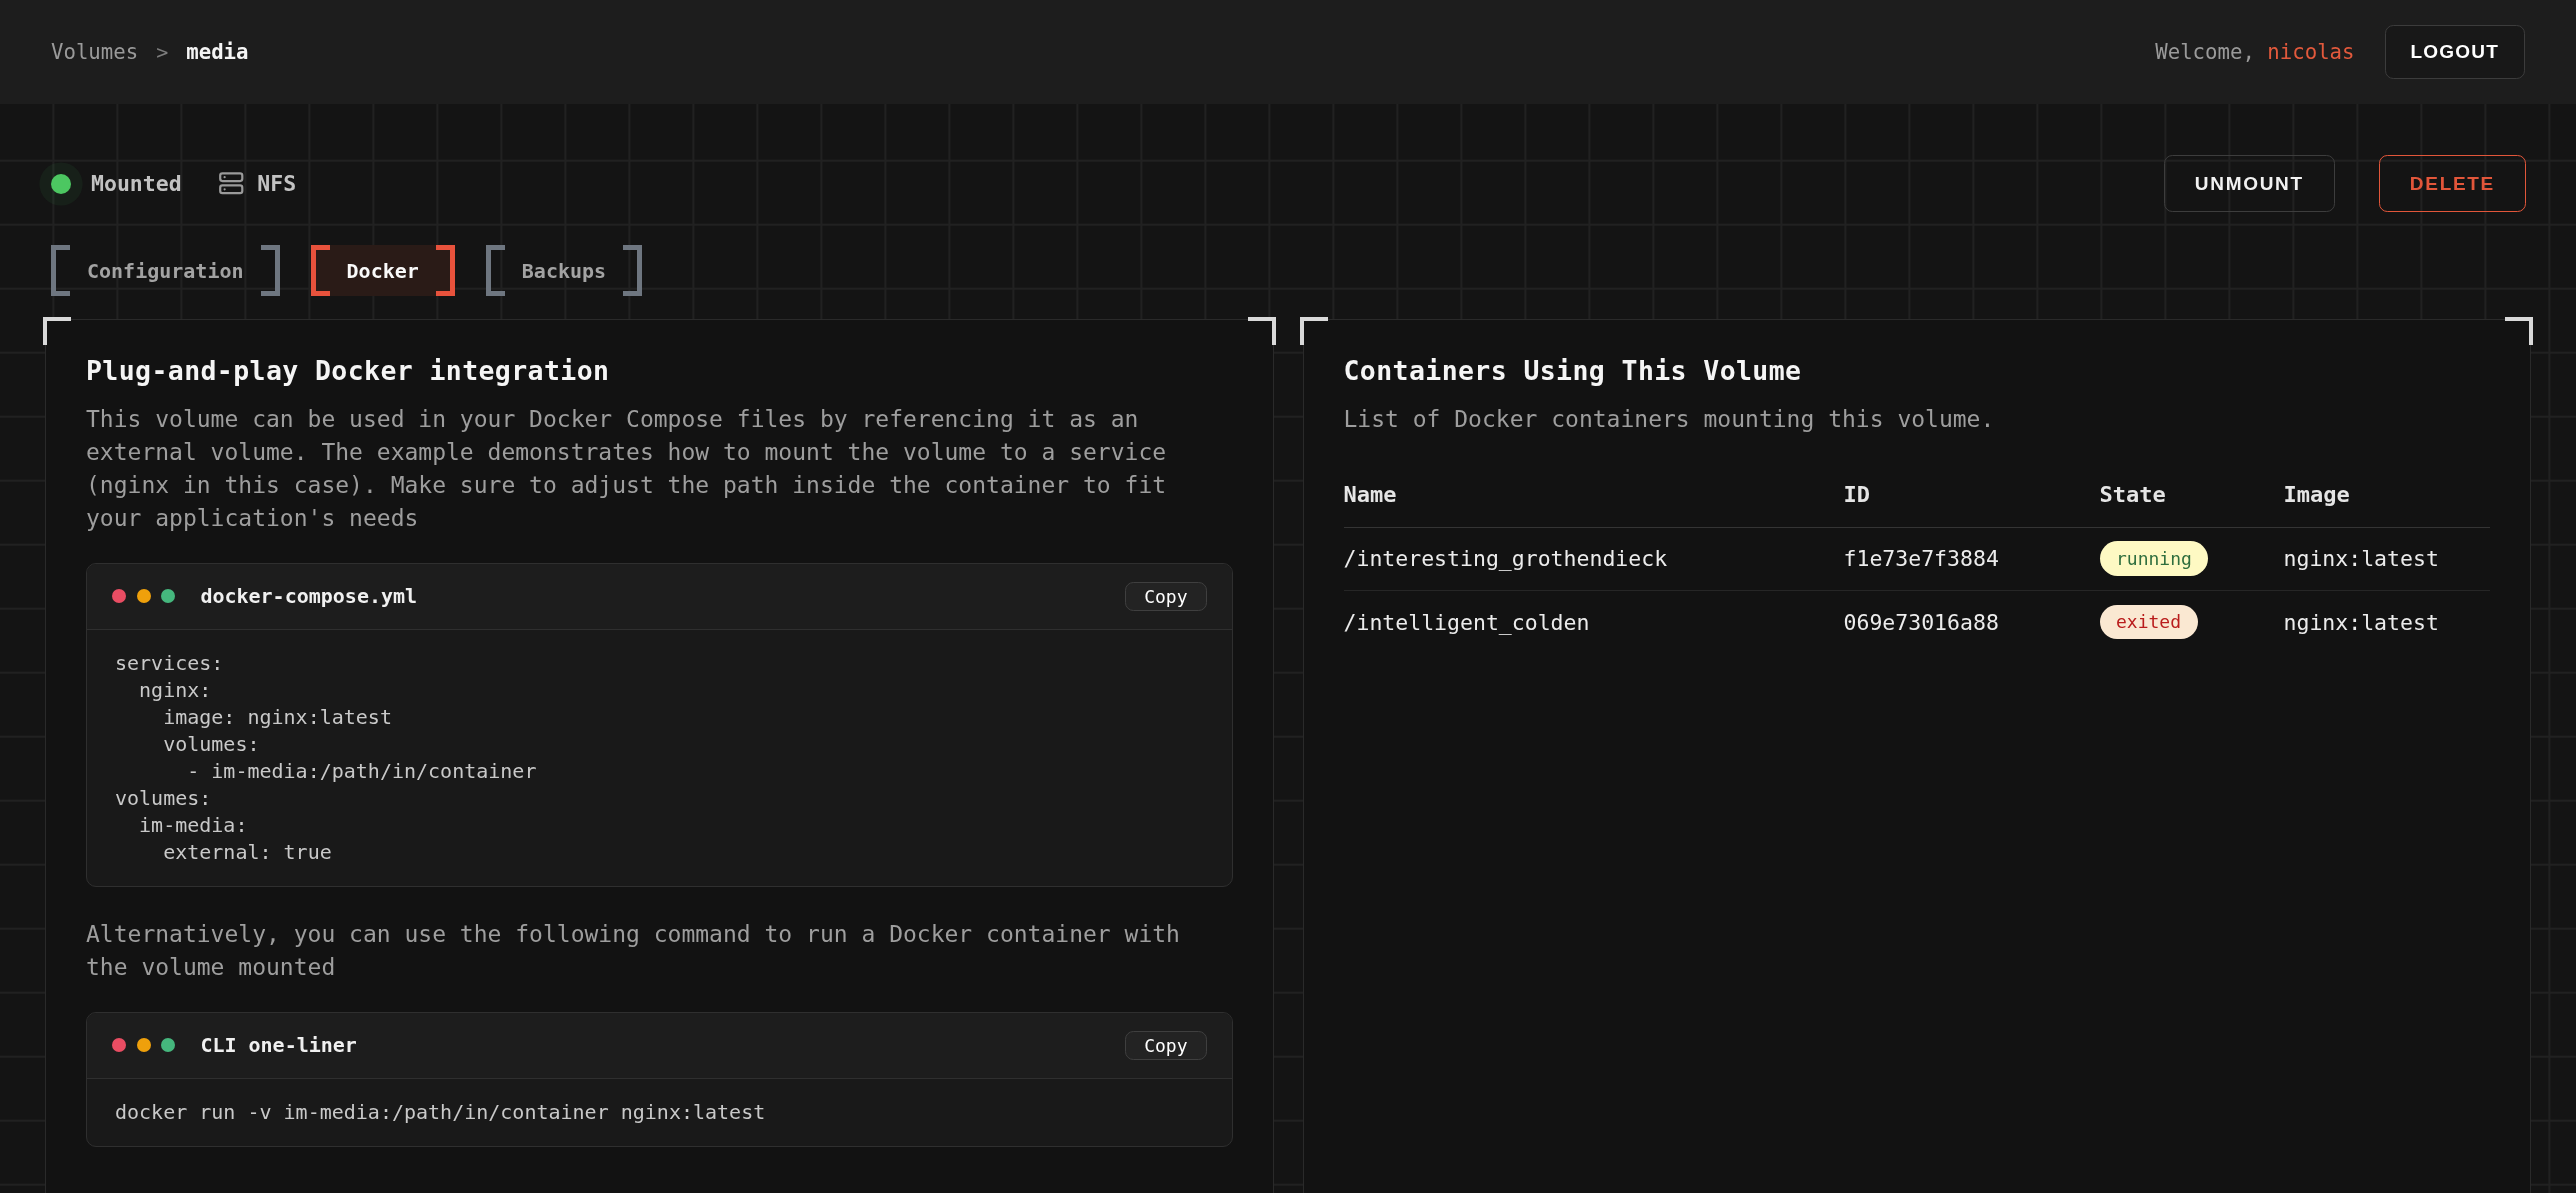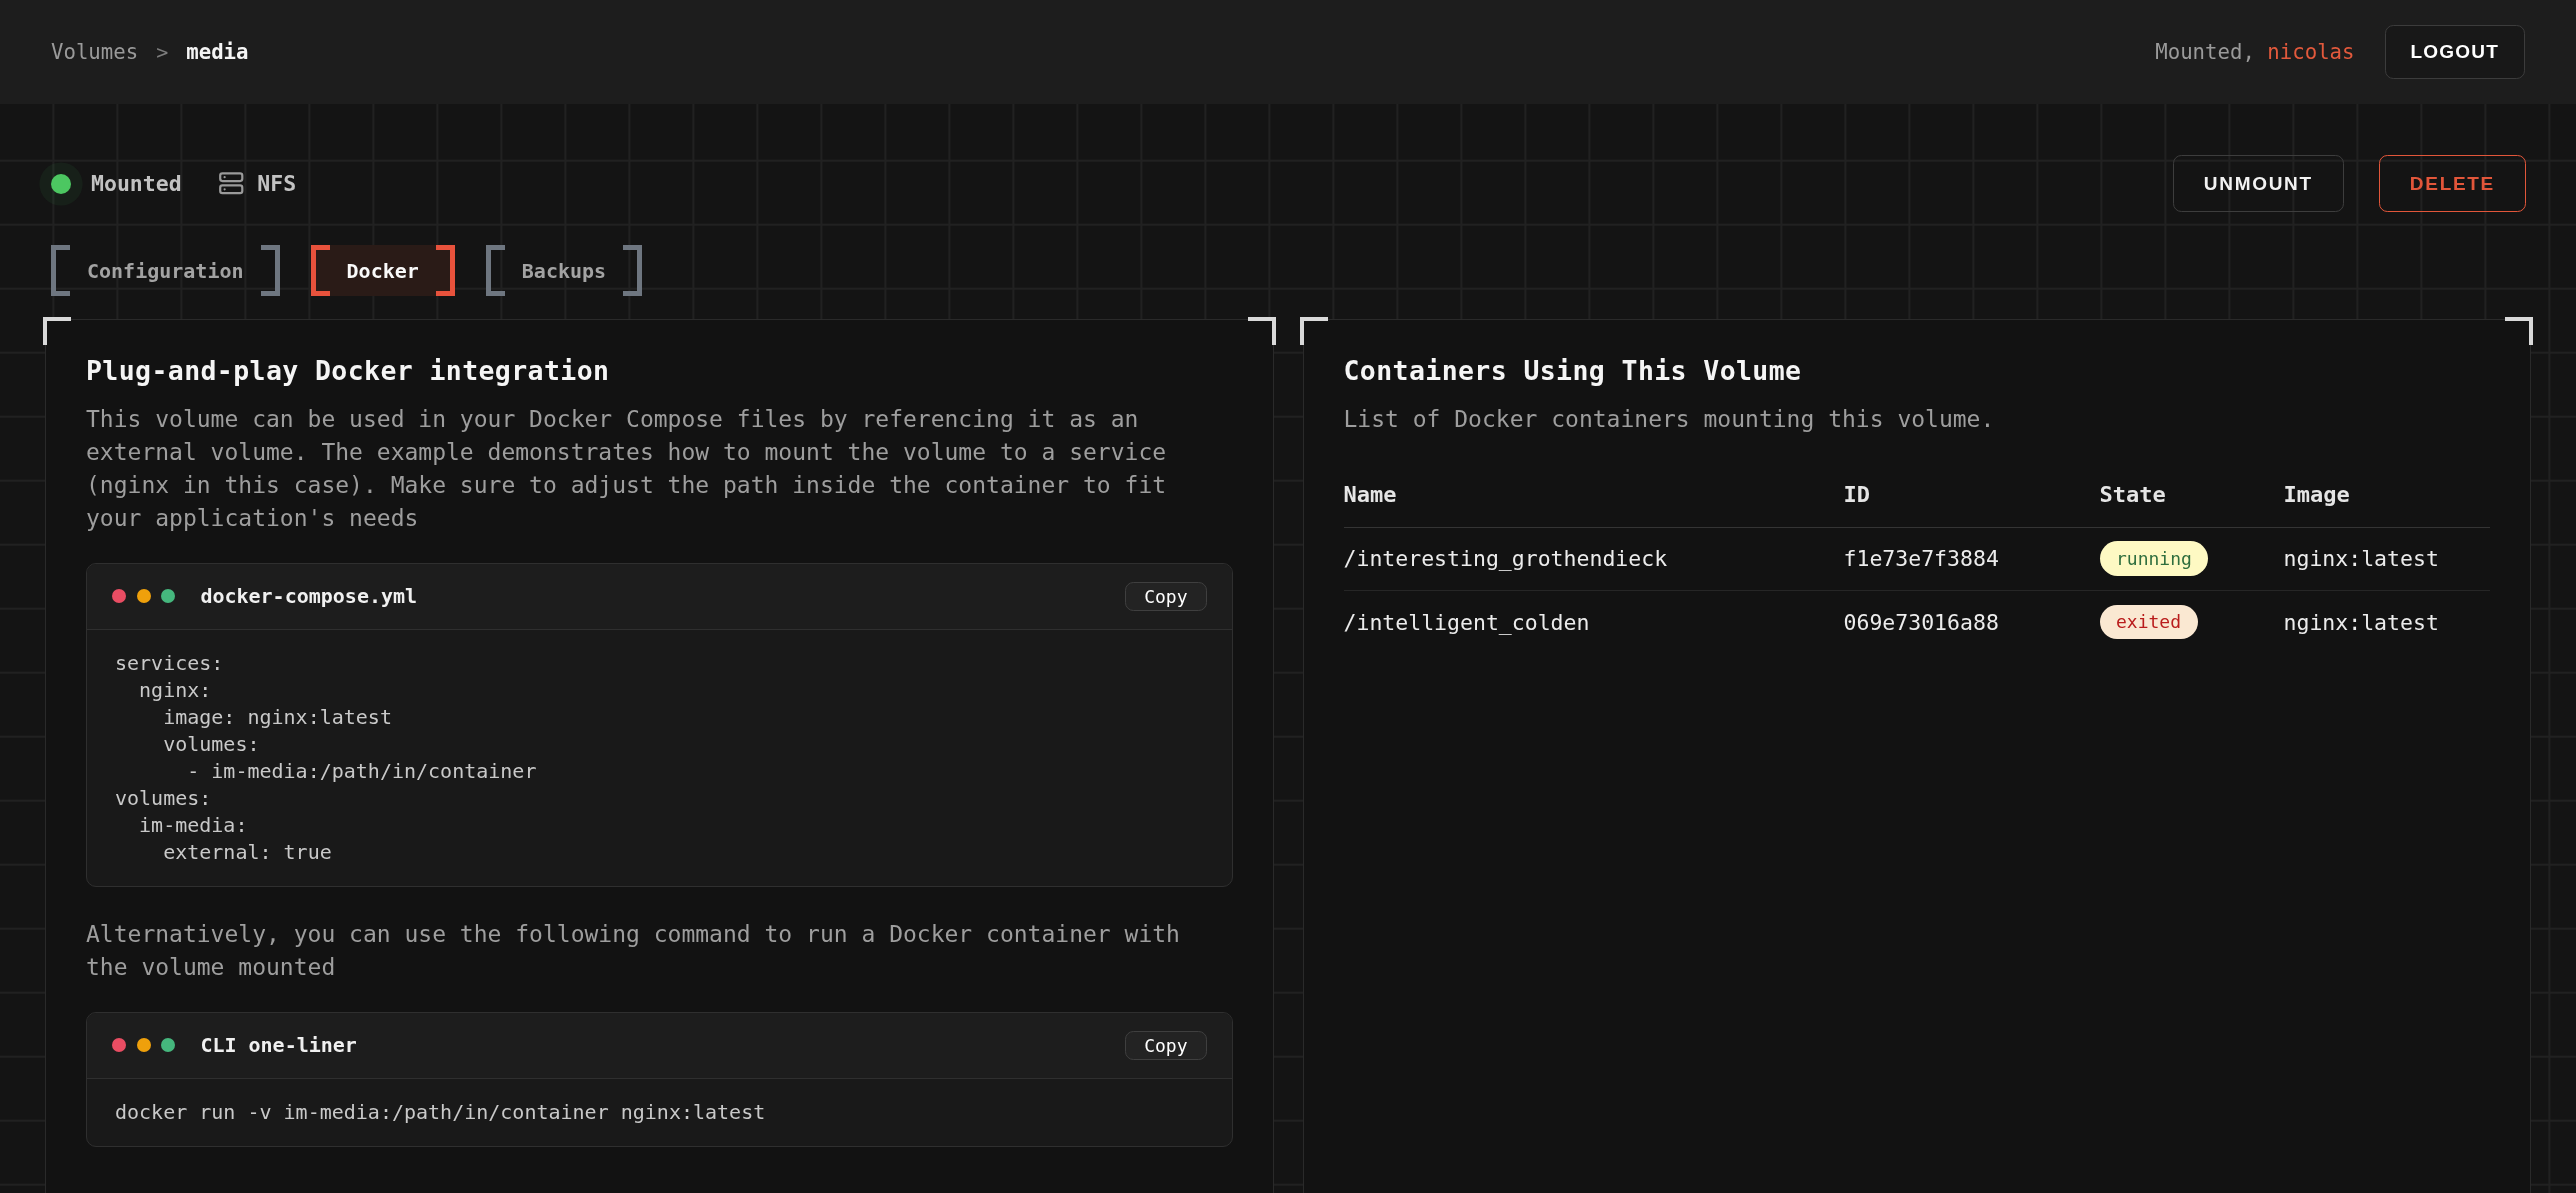--- a/index.html
+++ b/index.html
@@ -53,21 +53,21 @@
   .status-left { display:flex; align-items:center; gap:36px; }
   .mount-status { display:flex; align-items:center; gap:20px; }
   .dot {
     width:20px; height:20px; border-radius:50%;
     background:#4cc761;
     box-shadow:0 0 0 11.6px rgba(76,199,97,0.07);
   }
   .status-label { font-size:21.5px; font-weight:bold; color:#c2c2c2; }
   .fs-type { display:flex; align-items:center; gap:13.2px; }
   .server-icon { width:26.5px; height:26.5px; display:block; }
-  .action-buttons { display:flex; align-items:center; gap:35px; }
+  .action-buttons { display:flex; align-items:center; gap:44px; }
   .btn {
     font-family:"Liberation Sans", sans-serif;
     font-size:19px; font-weight:bold; letter-spacing:1.7px;
     border-radius:8.3px; padding:16.5px 30px; cursor:pointer;
     background:transparent;
   }
   .btn-unmount { color:#f2f2f2; border:1.7px solid #3d3d3d; }
   .btn-delete { color:#e2563a; border:1.7px solid #e2563a; }
 
   
@@ -155,21 +155,21 @@
 <body>
 
 <header class="topbar">
   <nav class="breadcrumb">
     <span class="crumb-parent">Volumes</span>
     <span class="crumb-sep">&gt;</span>
     <span class="crumb-current">media</span>
   </nav>
   <div class="topbar-right">
     <span class="welcome">
-      <span>Mounted,</span>
+      <span>Welcome,</span>
       <span class="username">nicolas</span>
     </span>
     <button class="logout-btn">LOGOUT</button>
   </div>
 </header>
 
 <main class="main">
 
   <div class="status-row">
     <div class="status-left">

